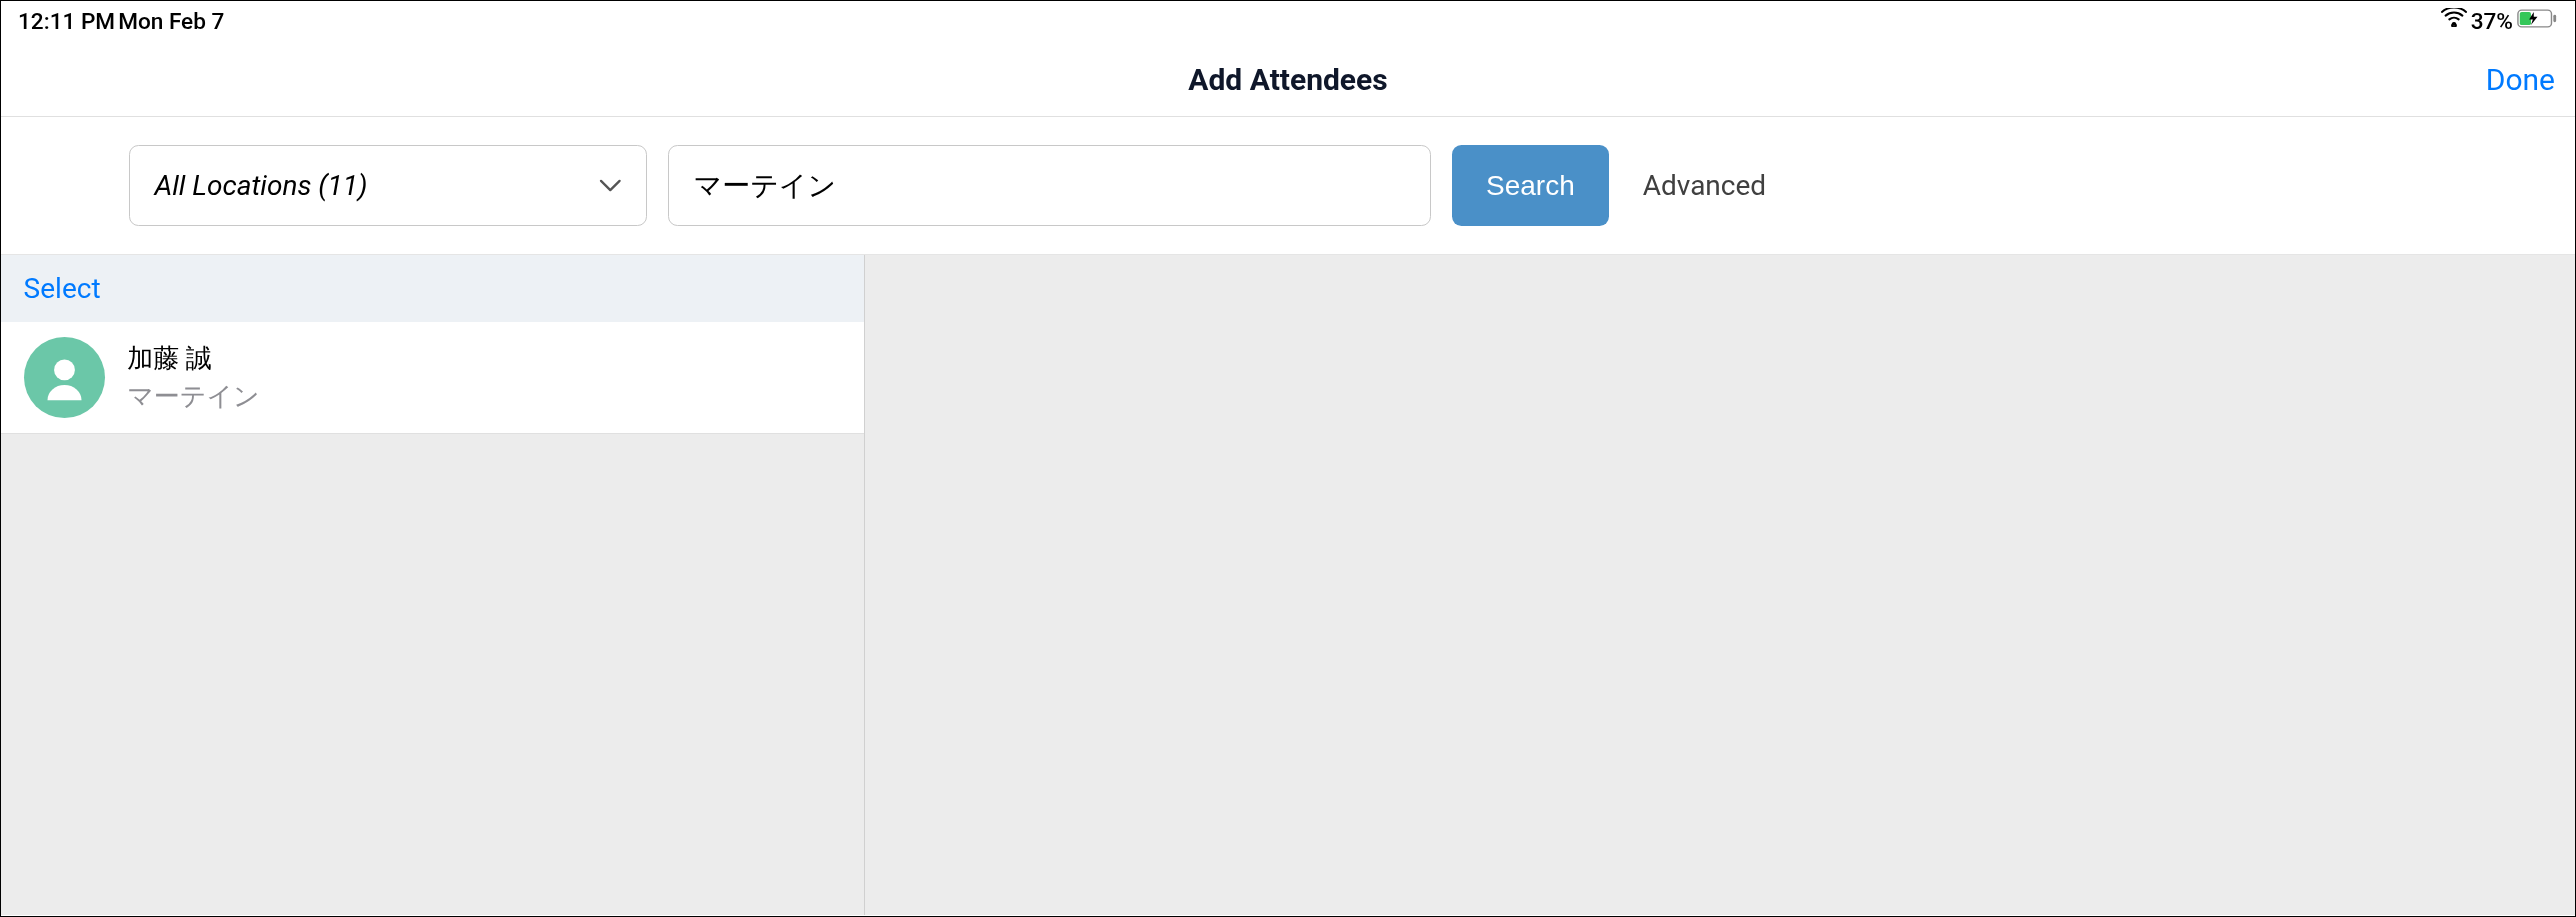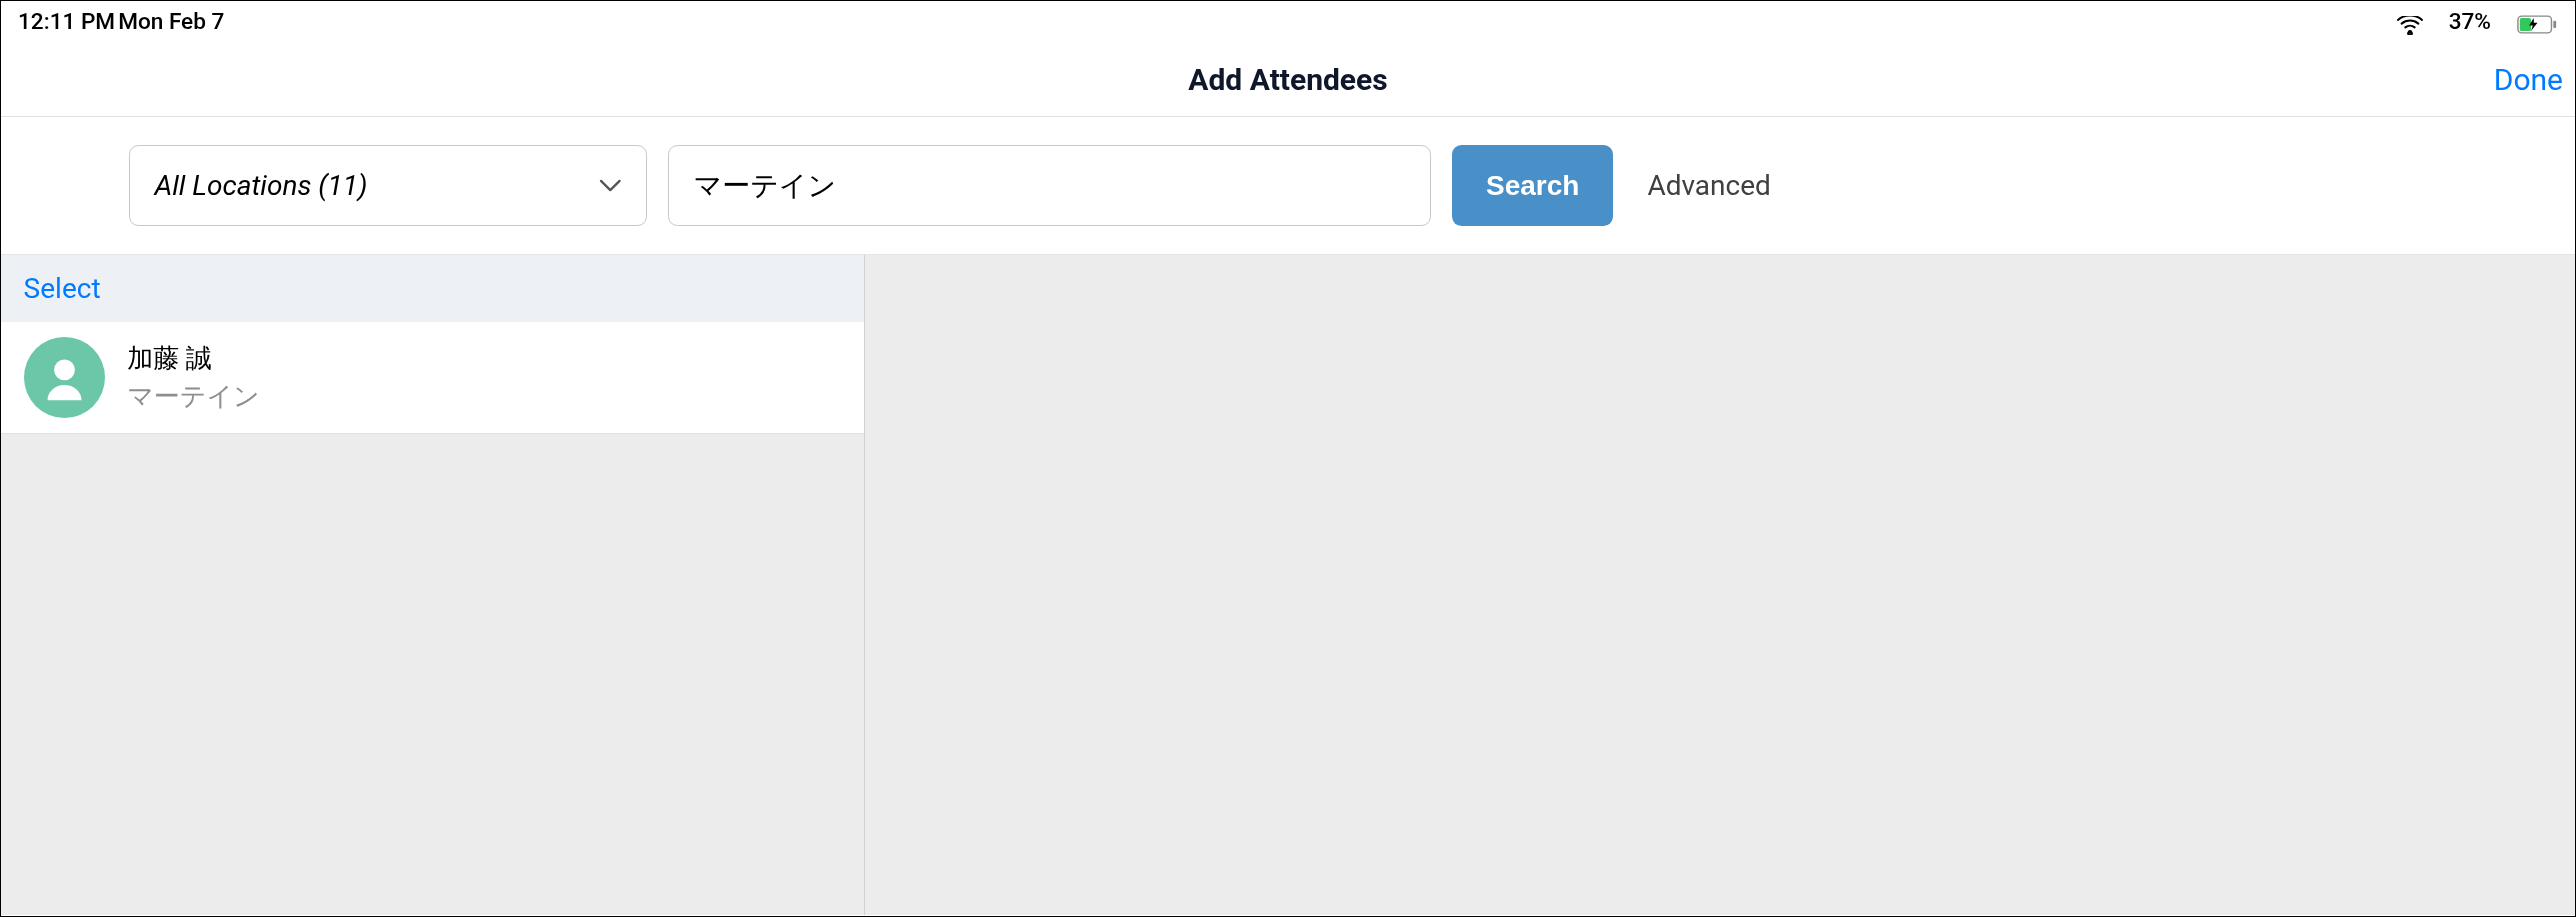--- a/index.html
+++ b/index.html
@@ -28,22 +28,22 @@
       height: 41px;
     }
     
     .status-left {
       display: flex;
       gap: 3px;
     }
     
     .status-right {
       display: flex;
-      align-items: flex-end;
-      gap: 26px;
+      align-items: flex-start;
+      gap: 4px;
     }
     
     .wifi-icon {
       display: inline-flex;
       align-items: center;
     }
     
     .battery-icon {
       display: inline-flex;
       align-items: center;
@@ -59,21 +59,21 @@
     }
     
     .nav-title {
       font-size: 30px;
       font-weight: 700;
       color: #0f172a;
     }
     
     .nav-done {
       position: absolute;
-      right: 12px;
+      right: 20px;
       font-size: 30px;
       color: #007aff;
       cursor: pointer;
     }
     
     .search-bar {
       display: flex;
       align-items: center;
       gap: 21px;
       padding: 28px 0 28px 128px;
@@ -113,21 +113,21 @@
     }
     
     .search-button {
       height: 81px;
       padding: 0 34px;
       background: #4a90c8;
       border: none;
       border-radius: 9.4px;
       color: #fff;
       font-size: 28px;
-      font-weight: 700;
+      font-weight: 400;
       cursor: pointer;
     }
     
     .advanced-link {
       font-size: 28px;
       color: #404040;
       cursor: pointer;
       margin-left: 13px;
     }
     

